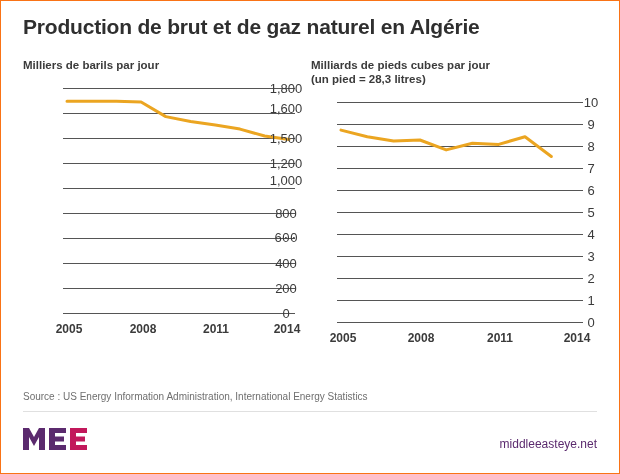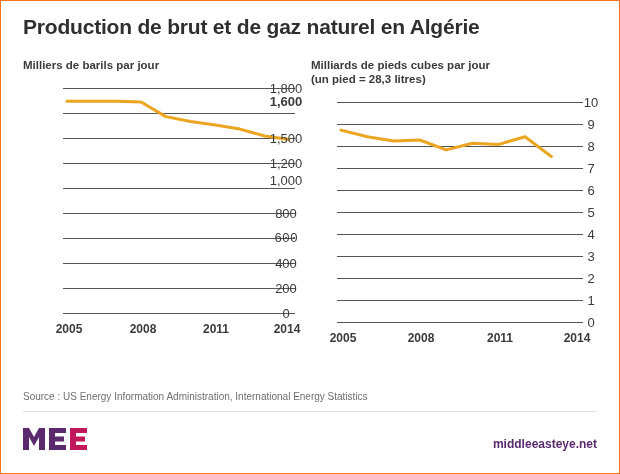--- a/index.html
+++ b/index.html
@@ -90,21 +90,21 @@
     left: 22px;
     top: 425px;
     width: 66px;
     height: 30px;
   }
   .site {
     position: absolute;
     right: 22px;
     top: 436px;
     font-size: 12px;
-    font-weight: bold;
+    font-weight: normal;
     color: #5b2a6e;
   }
   svg { display: block; }
 </style>
 </head>
 <body>
 
 <div id="page">
 
   <div class="title">Production de brut et de gaz naturel en Algérie</div>
@@ -126,21 +126,21 @@
           <line x1="40" y1="160.5" x2="272" y2="160.5"></line>
           <line x1="40" y1="185.5" x2="272" y2="185.5"></line>
           <line x1="40" y1="210.5" x2="272" y2="210.5"></line>
           <line x1="40" y1="235.5" x2="272" y2="235.5"></line>
         </g>
 
         <polyline fill="none" stroke="#eba521" stroke-width="3" stroke-linejoin="round" stroke-linecap="round" points="44,23.3 68.7,23.3 93.4,23.3 118.1,24.0 142.8,38.6 167.6,43.5 192.3,46.9 217.0,51.1 241.7,58.0 266.0,61.4"></polyline>
       </svg>
 
       <div class="ytick" style="top:10px; width:34px;">1,800</div>
-      <div class="ytick" style="top:23px; width:34px;font-weight:bold;">1,600</div>
+      <div class="ytick" style="top:30px; width:34px;">1,600</div>
       <div class="ytick" style="top:60px; width:34px;">1,500</div>
       <div class="ytick" style="top:85px; width:34px;">1,200</div>
       <div class="ytick" style="top:102px; width:34px;">1,000</div>
       <div class="ytick" style="top:135px; width:34px;">800</div>
       <div class="ytick" style="top:160px; width:34px;font-family:Liberation Mono, monospace;">600</div>
       <div class="ytick" style="top:185px; width:34px;">400</div>
       <div class="ytick" style="top:210px; width:34px;">200</div>
       <div class="ytick" style="top:235px; width:34px;">0</div>
 
       <div class="xtick" style="left:46px; top:244px;">2005</div>

